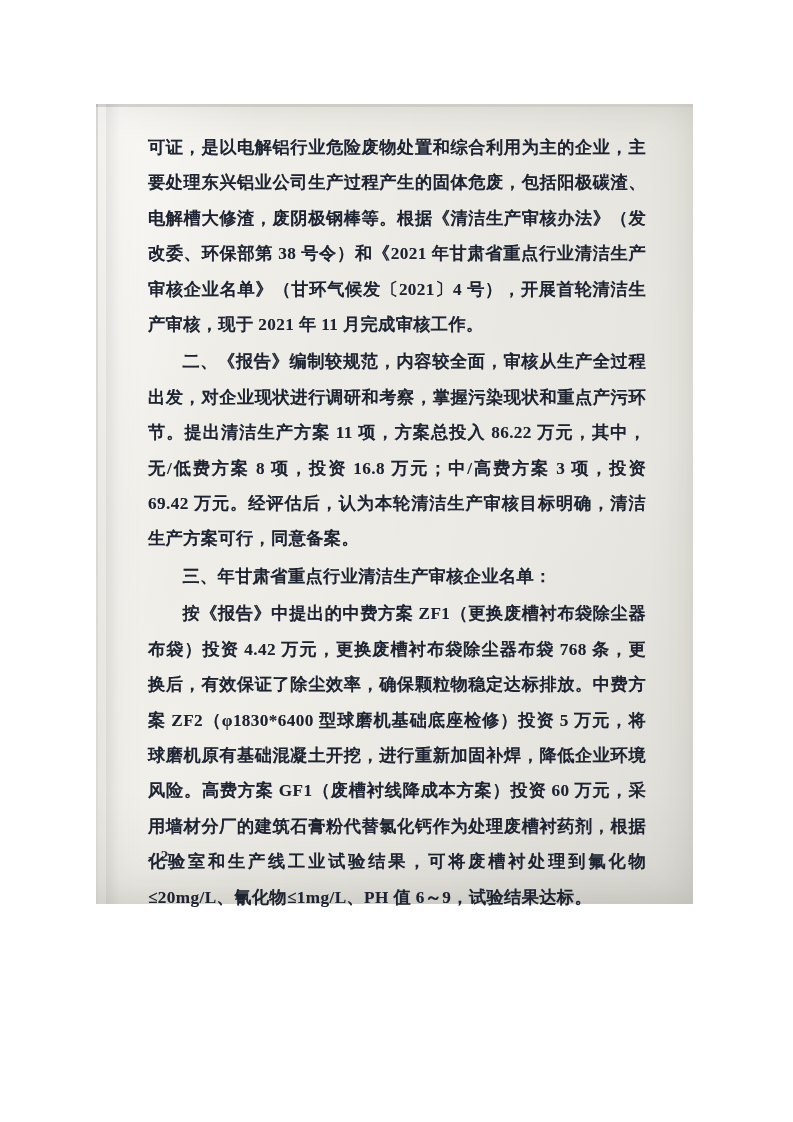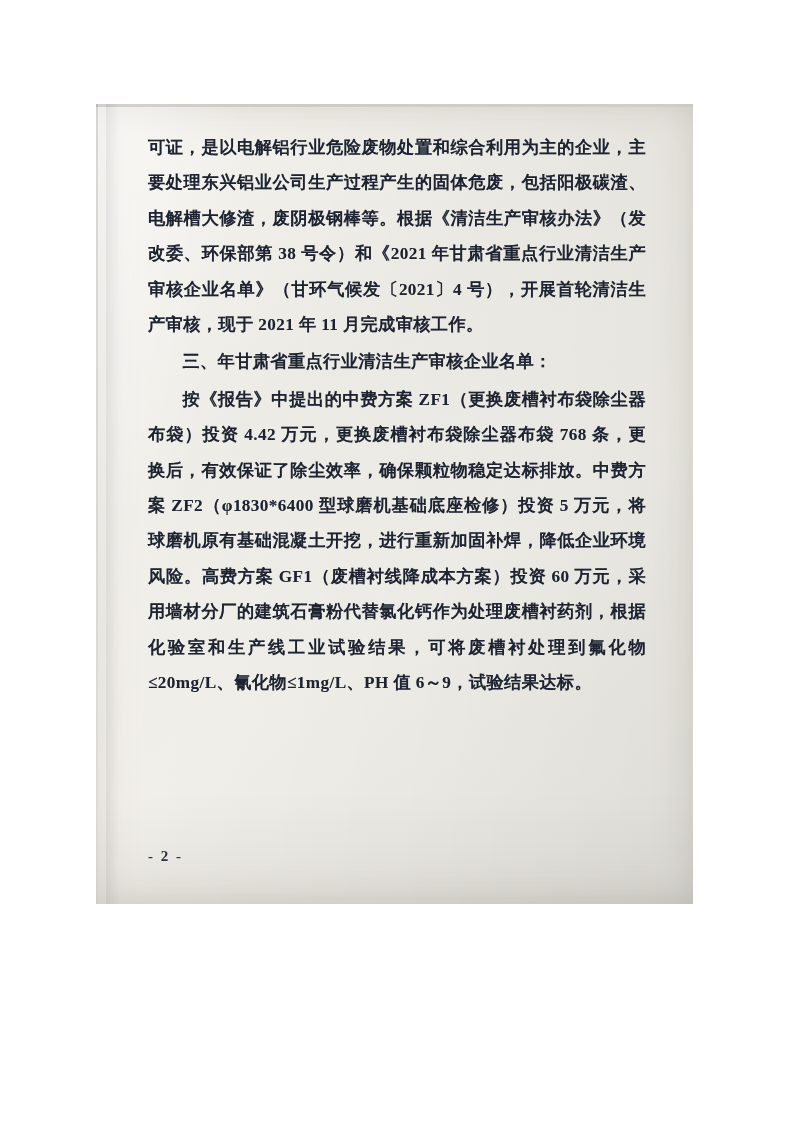--- a/index.html
+++ b/index.html
@@ -90,19 +90,20 @@
 </head>
 <body>
 
 <div class="page">
   <div class="scan">
     <div class="scan-edge-top"></div>
     <div class="scan-edge-left"></div>
 
     <div class="doc-body">
       <p class="para">可证，是以电解铝行业危险废物处置和综合利用为主的企业，主要处理东兴铝业公司生产过程产生的固体危废，包括阳极碳渣、电解槽大修渣，废阴极钢棒等。根据《清洁生产审核办法》（发改委、环保部第 38 号令）和《2021 年甘肃省重点行业清洁生产审核企业名单》（甘环气候发〔2021〕4 号），开展首轮清洁生产审核，现于 2021 年 11 月完成审核工作。</p>
+      <p class="para indent">二、《报告》编制较规范，内容较全面，审核从生产全过程出发，对企业现状进行调研和考察，掌握污染现状和重点产污环节。提出清洁生产方案 11 项，方案总投入 86.22 万元，其中，无/低费方案 8 项，投资 16.8 万元；中/高费方案 3 项，投资 69.42 万元。经评估后，认为本轮清洁生产审核目标明确，清洁生产方案可行，同意备案。</p>
       <p class="para indent">三、年甘肃省重点行业清洁生产审核企业名单：</p>
       <p class="para indent">按《报告》中提出的中费方案 ZF1（更换废槽衬布袋除尘器布袋）投资 4.42 万元，更换废槽衬布袋除尘器布袋 768 条，更换后，有效保证了除尘效率，确保颗粒物稳定达标排放。中费方案 ZF2（φ1830*6400 型球磨机基础底座检修）投资 5 万元，将球磨机原有基础混凝土开挖，进行重新加固补焊，降低企业环境风险。高费方案 GF1（废槽衬线降成本方案）投资 60 万元，采用墙材分厂的建筑石膏粉代替氯化钙作为处理废槽衬药剂，根据化验室和生产线工业试验结果，可将废槽衬处理到氟化物≤20mg/L、氰化物≤1mg/L、PH 值 6～9，试验结果达标。</p>
     </div>
 
     <div class="page-number">- 2 -</div>
   </div>
 </div>
 
 </body></html>

